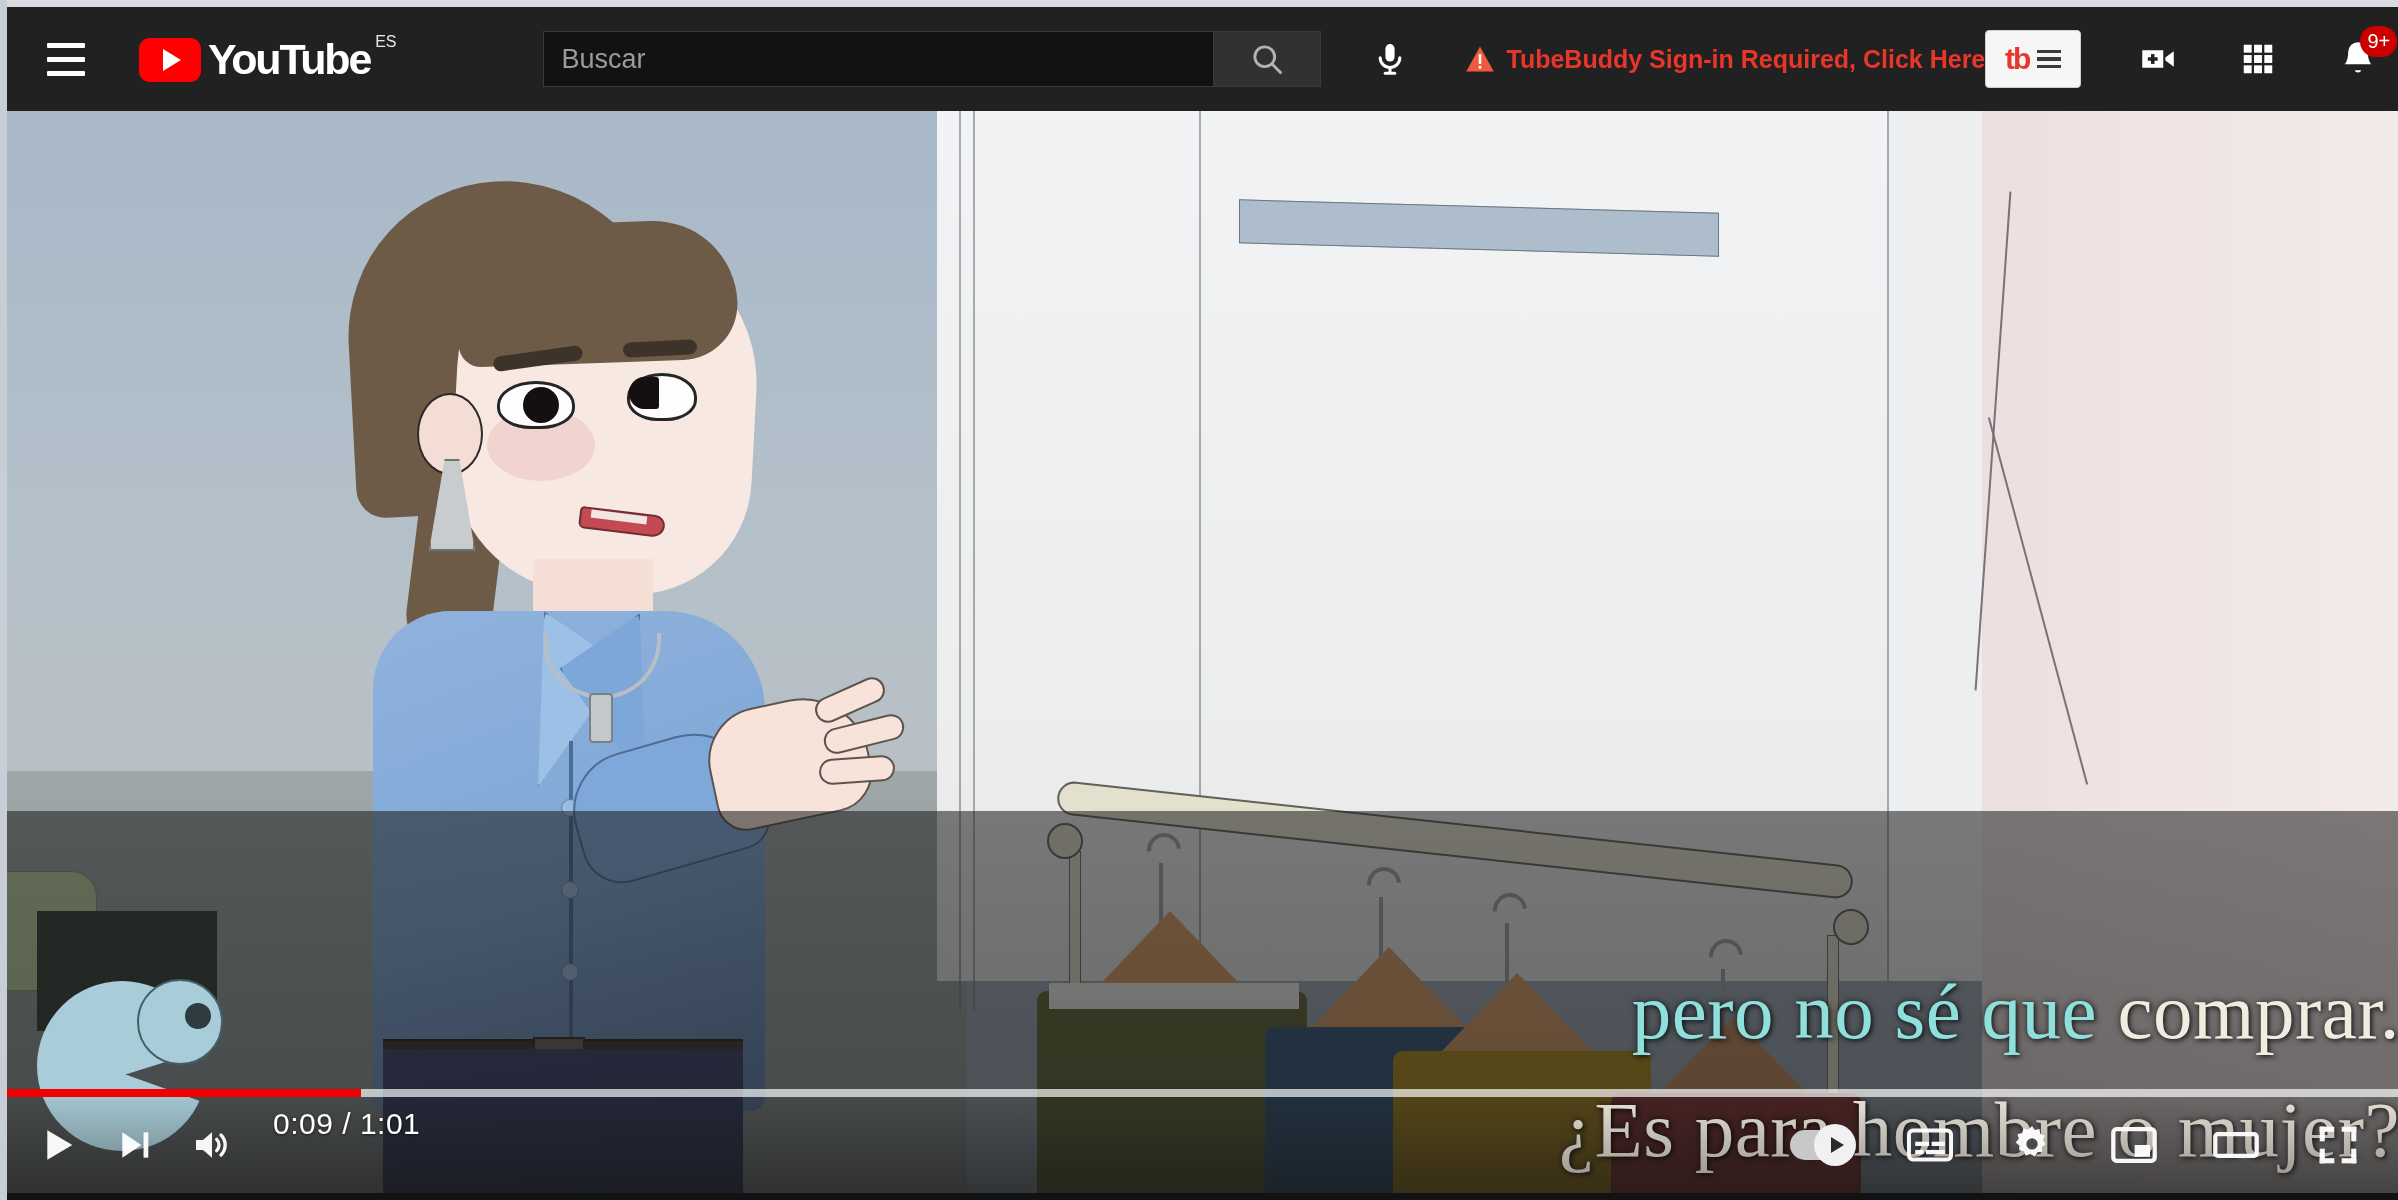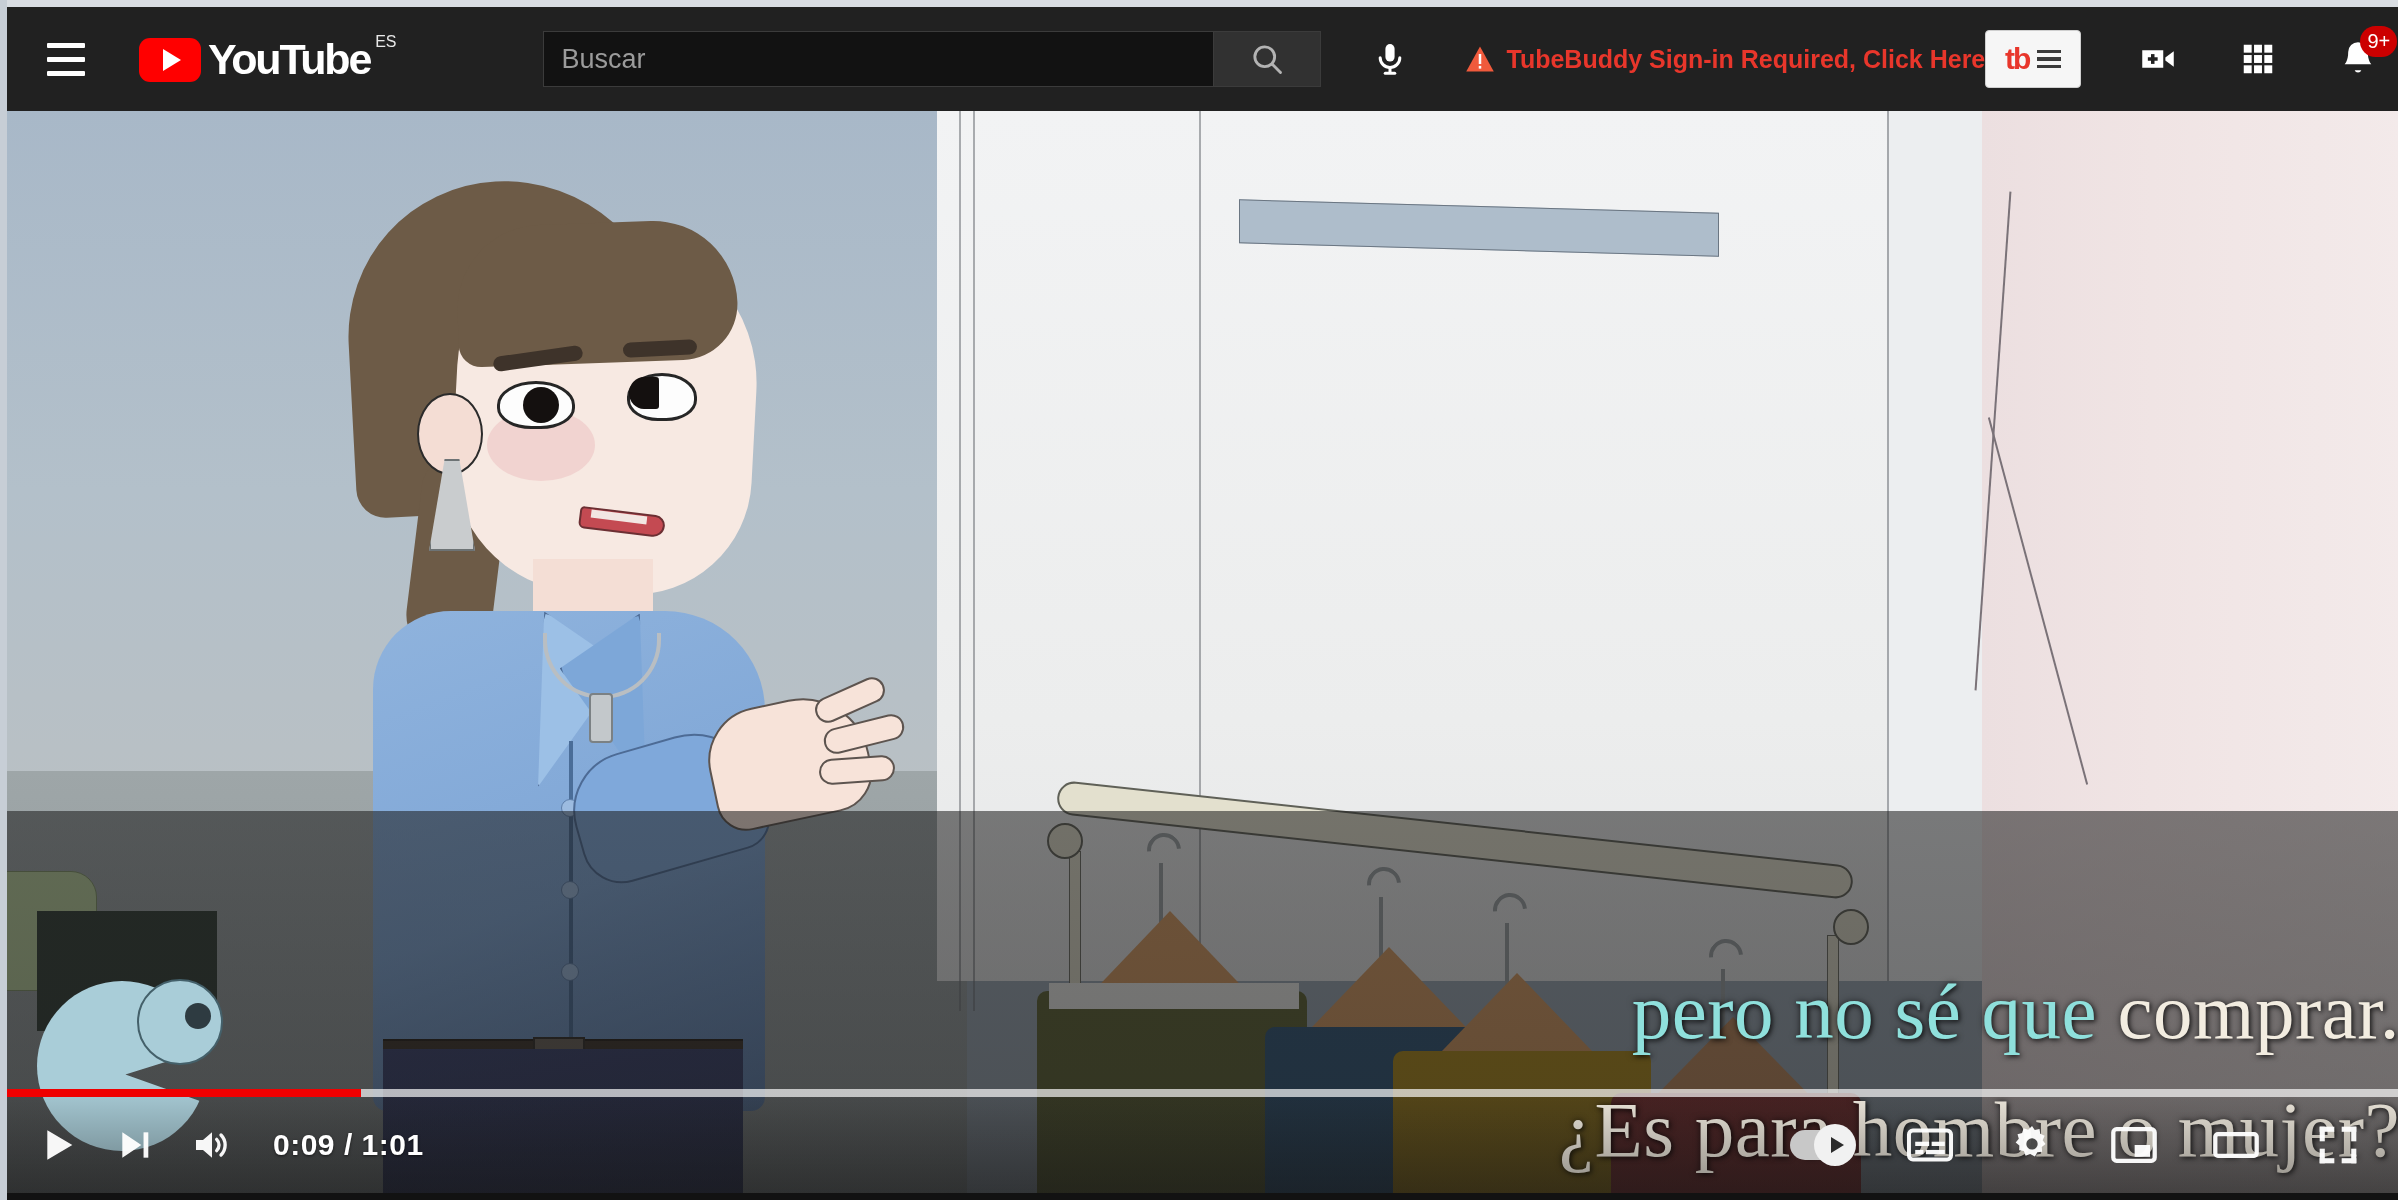--- a/index.html
+++ b/index.html
@@ -252,21 +252,21 @@
     position:absolute; left:0; top:0; height:8px; background:rgba(255,255,255,.52);
   }
   #progress-played{
     position:absolute; left:0; top:0; height:8px; background:#f00000;
   }
   #controls-bar{
     position:absolute; left:0; top:8px; width:2391px; height:96px;
     background:linear-gradient(rgba(30,30,30,.05), rgba(20,20,20,.45));
     display:flex; align-items:center;
   }
-  .ctrl-left{ display:flex; align-items:center; padding-left:14px; gap:0;font-weight:bold; }
+  .ctrl-left{ display:flex; padding-left:14px; gap:0; }
   .ctrl-right{ display:flex; align-items:center; margin-left:auto; padding-right:22px; }
   .ctrl-btn{
     width:76px; height:76px; display:flex; align-items:center; justify-content:center;
     cursor:pointer; opacity:.96;
   }
   .time-display{
     color:#fff; font-size:30px; margin-left:24px; margin-right:10px;
     font-family:"Liberation Sans",sans-serif; letter-spacing:.5px;
     text-shadow:0 1px 3px rgba(0,0,0,.6);
   }

